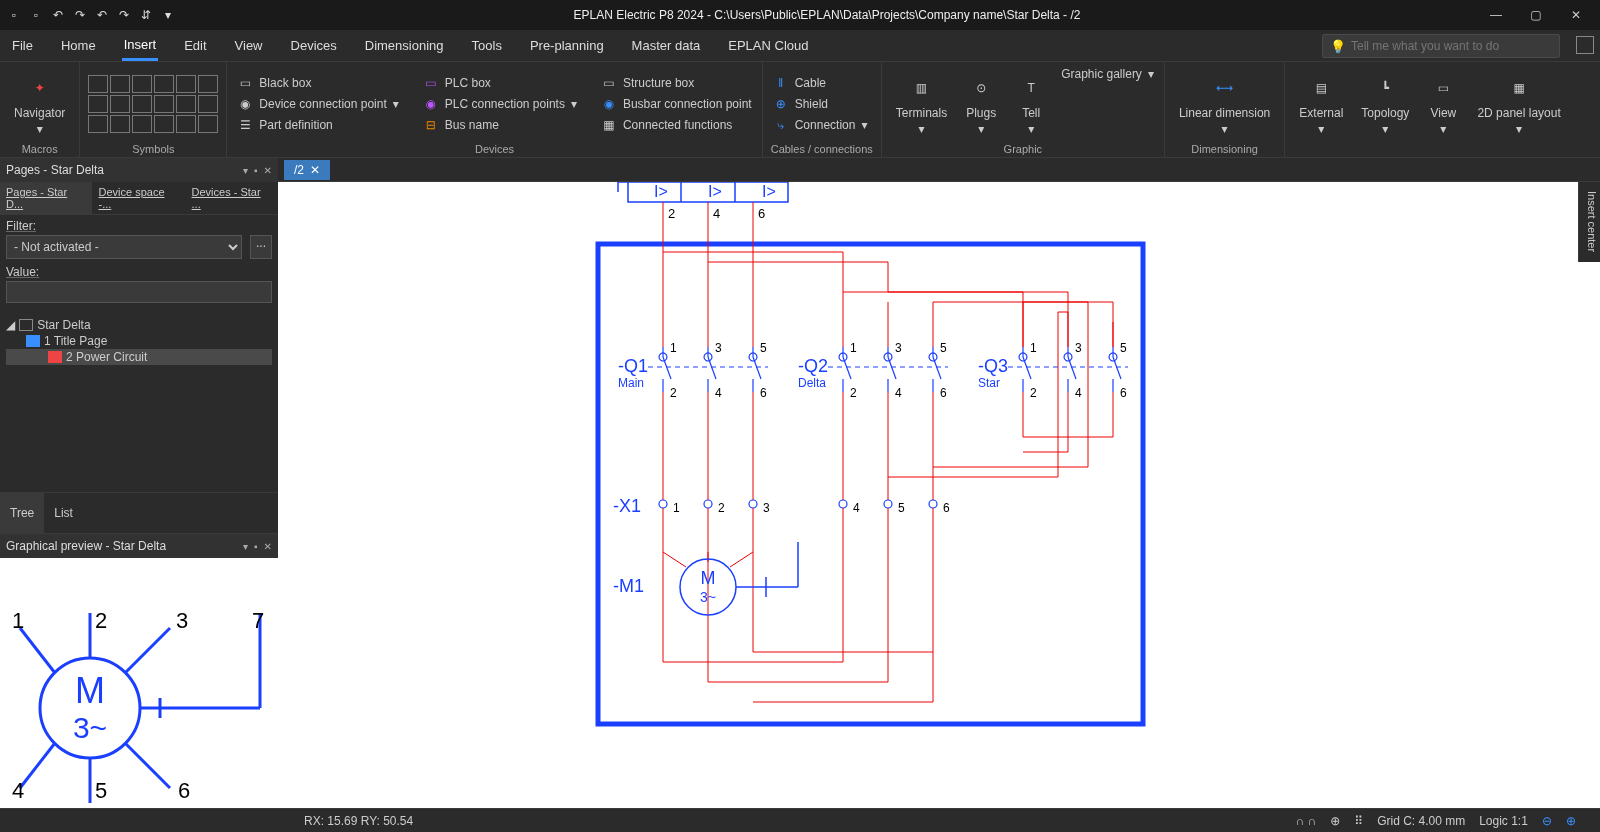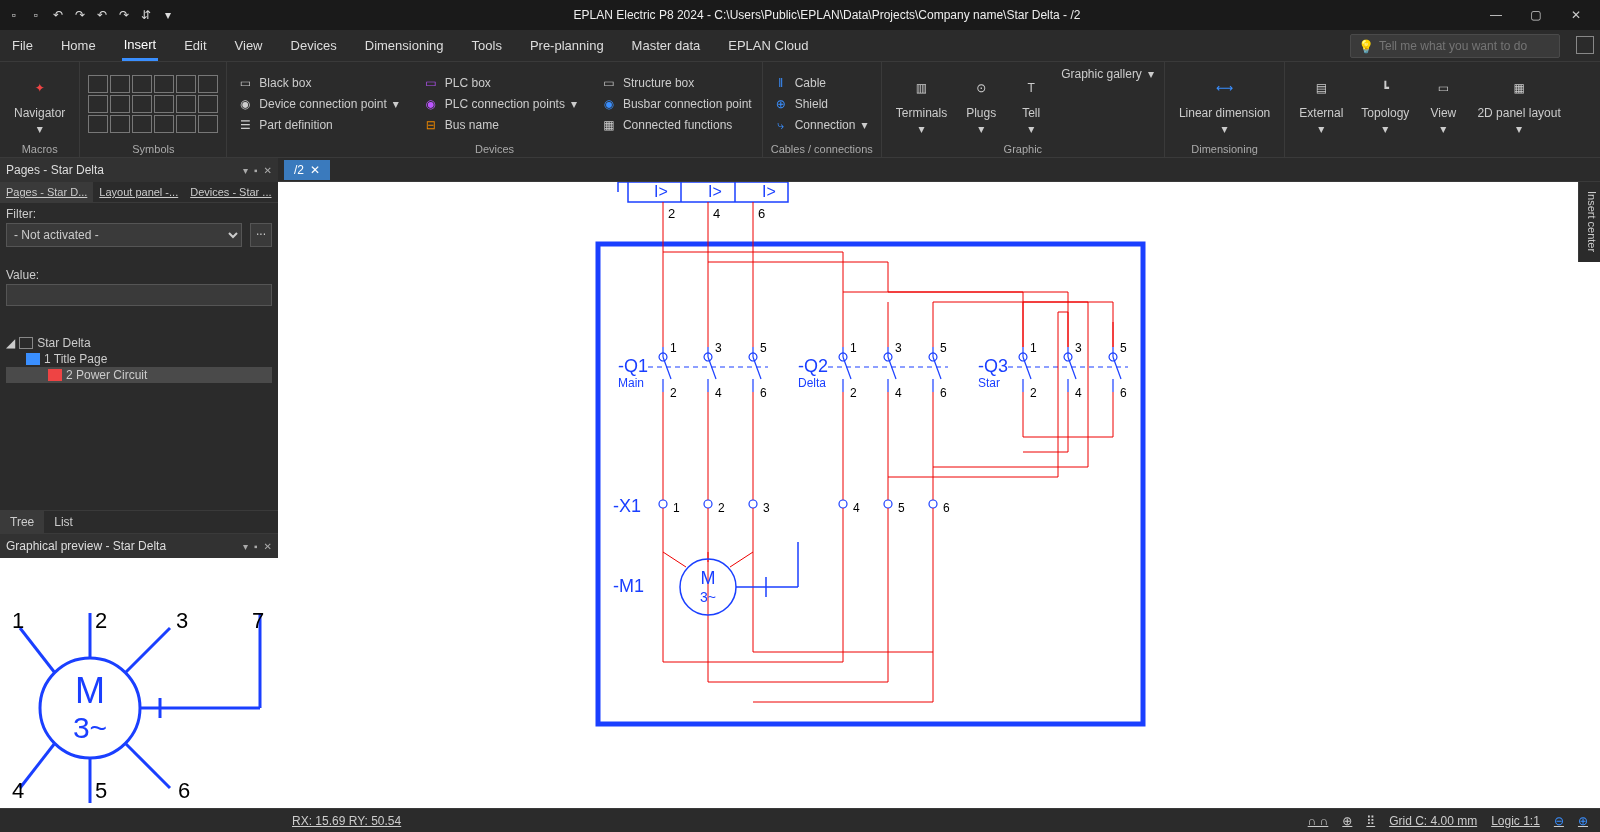--- a/index.html
+++ b/index.html
@@ -11,21 +11,21 @@
 .titlebar .qatools span { width: 20px; height: 20px; display: inline-flex; align-items: center; justify-content: center; cursor: pointer; color: #ddd; }
 .titlebar .title { flex: 1; text-align: center; color: #eee; }
 .titlebar .winctrl { display: flex; gap: 0; }
 .titlebar .winctrl span { width: 40px; height: 30px; display: inline-flex; align-items: center; justify-content: center; cursor: pointer; }
 
 
 .menutabs { height: 32px; background: #2b2b2b; display: flex; align-items: center; padding-left: 10px; gap: 24px; font-size: 13px; border-bottom: 1px solid #3a3a3a; position: relative; }
 .menutabs .tab { cursor: pointer; padding: 6px 2px; color: #ddd; }
 .menutabs .tab.active { color: #fff; border-bottom: 3px solid #3a8fff; }
 .menutabs .search { margin-left: auto; margin-right: 40px; }
-.menutabs .search input { background: #3a3a3a; border: 1px solid #4a4a4a; color: #999; padding: 4px 28px; width: 210px; font-size: 12px; border-radius: 2px; }
+.menutabs .search input { background: #3a3a3a; border: 1px solid #4a4a4a; color: #999; padding: 4px 28px; width: 238px; font-size: 12px; border-radius: 2px; }
 .menutabs .search-wrap { position: relative; }
 .menutabs .search-wrap .sicon { position: absolute; left: 8px; top: 5px; color: #888; }
 .menutabs .rcorner { position: absolute; right: 6px; top: 6px; width: 18px; height: 18px; border: 1px solid #888; }
 
 
 .ribbon { height: 96px; background: #2b2b2b; display: flex; align-items: stretch; border-bottom: 1px solid #3a3a3a; font-size: 12px; }
 .group { border-right: 1px solid #3a3a3a; display: flex; flex-direction: column; padding: 4px 8px 2px; }
 .group .items { flex: 1; display: flex; align-items: center; gap: 6px; }
 .group .glabel { text-align: center; font-size: 11px; color: #aaa; padding-top: 2px; }
 .bigbtn { display: flex; flex-direction: column; align-items: center; gap: 2px; padding: 2px 6px; cursor: pointer; }
@@ -39,47 +39,47 @@
 
 .main { display: flex; height: 650px; position: relative; }
 .leftcol { width: 278px; display: flex; flex-direction: column; background: #2b2b2b; }
 .panel-hdr { background: #323232; height: 24px; display: flex; align-items: center; padding: 0 6px; font-size: 12px; color: #ddd; }
 .panel-hdr .pbtns { margin-left: auto; display: flex; gap: 6px; font-size: 10px; color: #aaa; }
 .panel-hdr .pbtns span { cursor: pointer; }
 .subtabs { display: flex; background: #2b2b2b; font-size: 11px; border-bottom: 1px solid #3a3a3a; text-decoration: underline; }
 .subtabs span { padding: 4px 6px; cursor: pointer; }
 .subtabs span.active { background: #3a3a3a; }
 .filter { padding: 4px 6px; font-size: 12px; }
-.filter label { display: block; margin-bottom: 2px; color: #ccc; text-decoration-color: #666; }
-.filter .row { display: flex; gap: 8px; margin-bottom: 21px; }
+.filter label { display: block; margin-bottom: 2px; color: #ccc; text-decoration: underline; text-decoration-color: #666; }
+.filter .row { display: flex; gap: 8px; margin-bottom: 6px; }
 .filter select, .filter input { flex: 1; background: #3a3a3a; border: 1px solid #555; color: #ccc; padding: 3px; font-size: 12px; }
 .filter .dots { width: 22px; background: #3a3a3a; border: 1px solid #555; text-align: center; cursor: pointer; }
 .tree { padding: 4px 6px; font-size: 12px; flex: 1; }
 .tree-item { display: flex; align-items: center; gap: 4px; padding: 1px 0; cursor: pointer; }
 .tree-item.indent { padding-left: 20px; }
 .tree-item.sel { background: #4a4a4a; padding-left: 42px; }
 .tree-item .ticon { width: 14px; height: 12px; }
 .bottomtabs { display: flex; font-size: 12px; border-top: 1px solid #3a3a3a; }
-.bottomtabs span { padding: 4px 10px; cursor: pointer; }
+.bottomtabs span { padding: 13px 10px; cursor: pointer; }
 .bottomtabs span.active { background: #3a3a3a; }
 
 .preview-panel { border-top: 1px solid #3a3a3a; }
 .preview-canvas { background: #fff; height: 250px; position: relative; }
 
 
 .docarea { flex: 1; display: flex; flex-direction: column; background: #2b2b2b; }
 .doctabs { height: 24px; display: flex; align-items: center; background: #2b2b2b; font-size: 12px; padding-left: 6px; border-bottom: 1px solid #3a3a3a; }
 .doctabs .dtab { padding: 3px 10px; background: #3a7abd; color: #fff; display: flex; align-items: center; gap: 6px; }
 .doctabs .dtab .x { cursor: pointer; }
 .canvas { flex: 1; background: #fff; position: relative; overflow: hidden; }
 
 .insert-center { position: absolute; right: 0; top: 182px; width: 22px; background: #2b2b2b; writing-mode: vertical-rl; text-align: center; font-size: 11px; padding: 6px 2px; border-left: 1px solid #3a3a3a; cursor: pointer; height: 80px; }
 
 
-.statusbar { position: absolute; bottom: 0; left: 0; right: 0; height: 24px; background: #2b2b2b; border-top: 1px solid #3a3a3a; display: flex; align-items: center; font-size: 12px; padding: 0 12px; color: #ccc; text-decoration: underline; }
+.statusbar { position: absolute; bottom: 0; left: 0; right: 0; height: 24px; background: #2b2b2b; border-top: 1px solid #3a3a3a; display: flex; align-items: center; font-size: 12px; padding: 0 24px; color: #ccc; }
 .statusbar .coords { margin-left: 280px; }
 .statusbar .right { margin-left: auto; display: flex; gap: 14px; align-items: center; }
 </style>
 </head>
 <body>
 
 <div class="titlebar">
   <div class="qatools">
     <span>▫</span>
     <span>▫</span>
@@ -295,21 +295,21 @@
     <div class="panel-hdr">
       <span>Pages - Star Delta</span>
       <div class="pbtns">
         <span>▾</span>
         <span>▪</span>
         <span>✕</span>
       </div>
     </div>
     <div class="subtabs">
       <span class="active">Pages - Star D...</span>
-      <span>Layout panel -...</span>
+      <span>Device space -...</span>
       <span>Devices - Star ...</span>
     </div>
     <div class="filter">
       <label>Filter:</label>
       <div class="row">
         <select><option>- Not activated -</option></select>
         <div class="dots">...</div>
       </div>
       <label>Value:</label>
       <div class="row">

